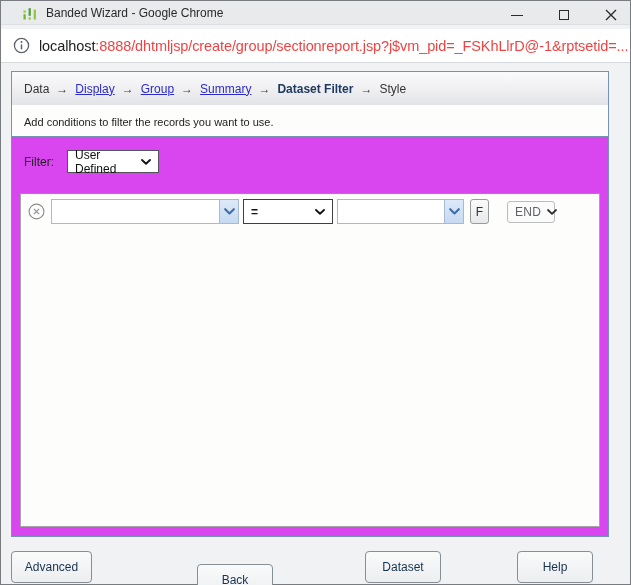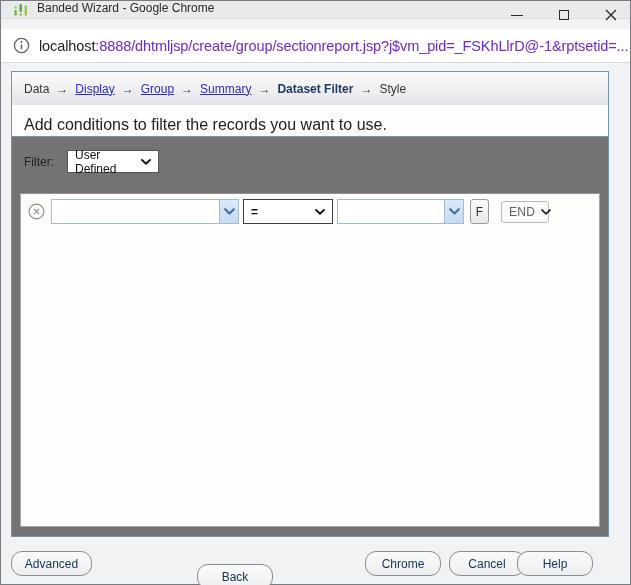--- a/index.html
+++ b/index.html
@@ -7,59 +7,59 @@
     width:631px;height:585px;overflow:hidden;
     font-family:"Liberation Sans", sans-serif;
     -webkit-font-smoothing:antialiased;
   }
   .window{
     position:relative;width:631px;height:585px;box-sizing:border-box;
     border:1px solid #787C80;background:#F1F2F4;
   }
   
   .titlebar{
-    position:absolute;left:0;top:0;right:0;height:18px;
+    position:absolute;left:0;top:0;right:0;height:24px;
     background:#E8EAEC;border-bottom:1px solid #DCDFE2;
-    display:flex;align-items:flex-start;padding-left:12px;box-sizing:border-box;
+    display:flex;align-items:center;padding-left:21px;box-sizing:border-box;
   }
   .app-icon{width:16px;height:16px;margin-right:8px;display:inline-flex;}
   .title-text{font-size:12px;color:#2A2A2A;}
   .win-controls{
     position:absolute;right:12px;top:0;height:28px;
     display:flex;align-items:center;gap:33px;
   }
   .ctrl{width:14px;height:14px;display:flex;align-items:center;justify-content:center;cursor:default;}
   .glyph-min{width:12px;height:0;border-top:1.4px solid #2b2b2b;}
   .glyph-max{width:10px;height:10px;border:1.4px solid #2b2b2b;box-sizing:border-box;}
   
   .urlbar{
     position:absolute;left:0;top:28px;right:0;height:34px;background:#FFFFFF;
     border-bottom:1px solid #D7DADC;display:flex;align-items:center;
     padding-left:12px;gap:9px;box-sizing:border-box;
   }
   .url-text{font-size:14.5px;white-space:nowrap;letter-spacing:-0.1px;}
   .url-host{color:#202124;}
-  .url-rest{color:#6d28d9;}
+  .url-rest{color:#ef4444;}
   
   .panel{
     position:absolute;left:10px;top:70px;width:598px;height:466px;
-    box-sizing:border-box;border:1px solid #7593B5;background:#737373;
+    box-sizing:border-box;border:1px solid #7593B5;background:#d946ef;
   }
   .breadcrumb{
     height:33px;box-sizing:border-box;display:flex;align-items:center;
     padding-left:12px;font-size:12px;color:#333;
     background:linear-gradient(180deg,#FBFBFC 0%,#EFEFF2 55%,#E2E3E7 100%);
   }
   .bc-sep{margin:0 7px;color:#3a3a3a;font-size:12px;}
   .bc-link{color:#2B2BC8;text-decoration:underline;cursor:pointer;}
   .bc-current{color:#1F3A60;font-weight:bold;}
   .bc-plain{color:#333;}
   .desc-block{
     height:32px;box-sizing:border-box;border-bottom:1px solid #7593B5;
-    padding:11px 12px 0;font-size:16px;color:#222;background:#FDFDFC;
+    padding:11px 12px 0;font-size:11px;color:#222;background:#FDFDFC;
   }
   .filter-row{
     position:absolute;left:12px;top:78px;display:flex;align-items:center;gap:13px;
     font-size:12px;color:#222;
   }
   
   .nselect{
     display:flex;align-items:center;justify-content:space-between;
     box-sizing:border-box;background:#fff;border:1px solid #50555A;
     border-radius:0;padding:0 7px 0 7px;height:23px;font-size:12px;color:#111;
@@ -86,27 +86,27 @@
   }
   .op-select{width:90px;height:25px;border-color:#3C4045;font-weight:bold;}
   .f-btn{
     width:19px;height:25px;box-sizing:border-box;margin-left:2px;
     border:1px solid #989A9C;border-radius:3px;
     background:linear-gradient(180deg,#FBFBFB 0%,#E7E8E9 100%);
     display:flex;align-items:center;justify-content:center;
     font-size:12px;color:#2E3338;cursor:pointer;
   }
   .logic-select{
-    width:48px;height:22px;margin-left:8px;border:1px solid #B9BBBD;border-radius:3px;
+    width:48px;height:22px;margin-left:14px;border:1px solid #B9BBBD;border-radius:3px;
     background:#FBFBFB;color:#5E6166;letter-spacing:0.3px;
   }
   
   .btn{
-    position:absolute;top:550px;height:25px;box-sizing:border-box;
-    border:1px solid #878E95;border-radius:11px;
+    position:absolute;top:550px;height:32px;box-sizing:border-box;
+    border:1px solid #878E95;border-radius:4px;
     background:linear-gradient(180deg,#F9FAFA 0%,#EDEEF0 100%);
     color:#17324F;font-size:12px;font-family:"Liberation Sans",sans-serif;
     display:flex;align-items:center;justify-content:center;cursor:pointer;padding:0;
   }
   .btn-advanced{left:10px;width:81px;}
   .btn-back{left:196px;width:76px;margin-top:13px;}
   .btn-next{left:280px;width:76px;}
   .btn-finish{left:364px;width:76px;}
   .btn-cancel{left:448px;width:76px;}
   .btn-help{left:516px;width:76px;}
@@ -224,17 +224,16 @@
               <path d="M1 1 L5 4.8 L9 1" fill="none" stroke="#2B2E31" stroke-width="1.8" stroke-linecap="round" stroke-linejoin="round"></path>
             </svg>
         </div>
 
       </div>
     </div>
   </div>
 
   <button class="btn btn-advanced">Advanced</button>
   <button class="btn btn-back">Back</button>
-  <button class="btn btn-finish">Chrome</button>
-  <button class="btn btn-cancel">Cancel</button>
+  <button class="btn btn-finish">Dataset</button>
   <button class="btn btn-help">Help</button>
 
 </div>
 
 </body></html>

